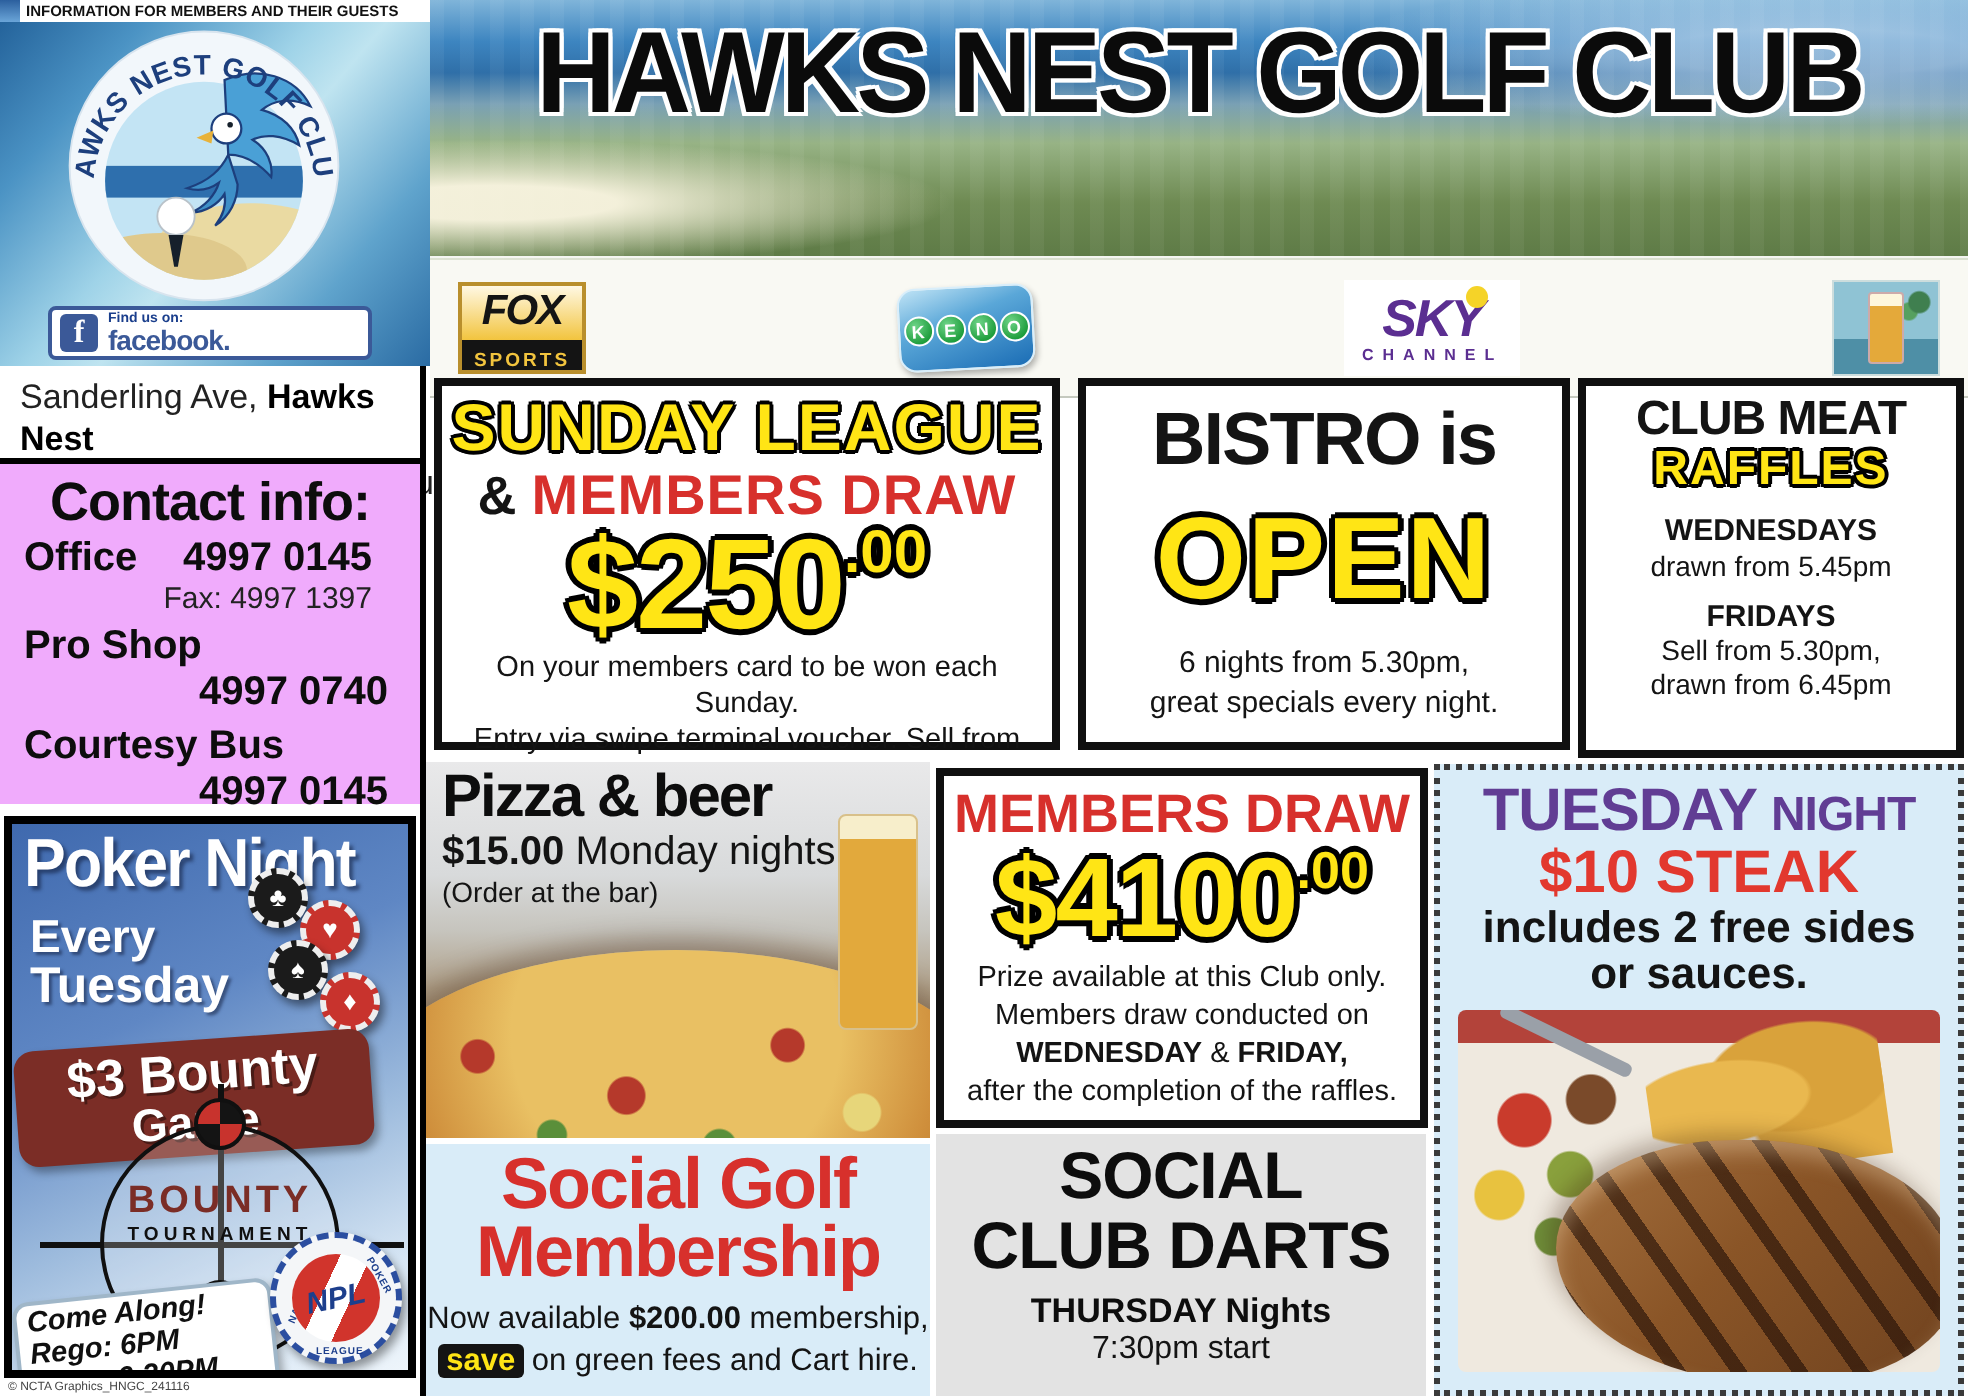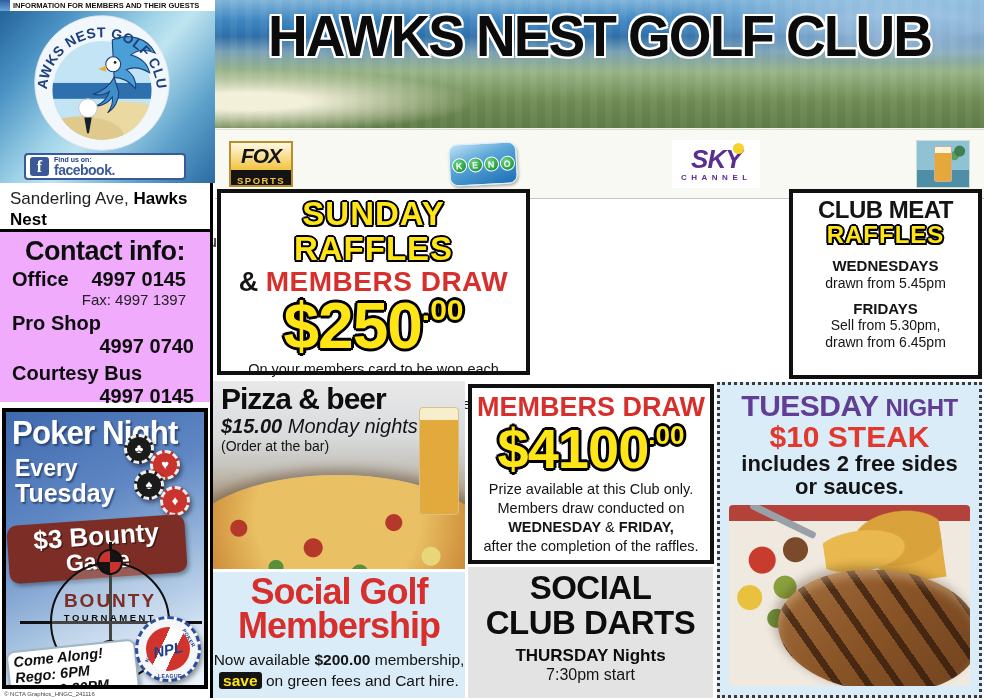--- a/index.html
+++ b/index.html
@@ -124,21 +124,21 @@
       radial-gradient(circle at 42% 52%,#b5392b 0 9px,transparent 10px),
       radial-gradient(circle at 68% 34%,#b5392b 0 8px,transparent 9px),
       radial-gradient(circle at 30% 66%,#5a8f3a 0 7px,transparent 8px),
       radial-gradient(circle at 57% 70%,#5a8f3a 0 8px,transparent 9px),
       radial-gradient(circle at 80% 58%,#e7d67a 0 9px,transparent 10px),
       radial-gradient(circle at 50% 30%,#e9c063 0 45%,#cf8f3c 72%,#a8681f 100%);
     box-shadow:0 -6px 12px rgba(60,30,5,.35);}
   .pz-beer{position:absolute;right:6px;top:26px;width:40px;height:108px;background:linear-gradient(180deg,#f7eecb 0 11%,#e2a93c 11%);border-radius:4px;border:1px solid #d8c08a;}
   .pz-txt{position:relative;z-index:3;padding:2px 8px;}
   .pz-title{font-size:30px;font-weight:900;color:#0d0d0d;letter-spacing:-1px;line-height:1.05;}
-  .pz-l2{font-size:20px;color:#141414;line-height:1.15;font-style:italic;}
+  .pz-l2{font-size:20px;color:#141414;line-height:1.15;}
   .pz-l2 .b{font-weight:800;}
   .pz-note{font-size:14px;color:#141414;}
 
   .members{left:468px;top:384px;width:246px;height:180px;padding-top:6px;}
   .md-title{font-size:27px;font-weight:900;color:#d7302c;letter-spacing:0;line-height:1;}
   .md-amt{font-size:56px;font-weight:900;line-height:1;letter-spacing:-1px;}
   .md-body{font-size:14.5px;color:#141414;line-height:1.3;margin-top:3px;}
   .md-body .b{font-weight:800;}
 
   .tuesday{left:717px;top:382px;width:265px;height:316px;background:#d9ecf8;border:3px dotted #3a3a3a;padding-top:5px;}
@@ -303,34 +303,42 @@
       <div class="sky-top">SKY</div>
       <div class="sky-ball"></div>
       <div class="sky-bot">CHANNEL</div>
     </div>
     <div class="beerpic">
       <div class="beer-glass"></div>
     </div>
   </div>
 
   <div class="bx bdr sunday">
-    <div class="su-title yel-out">SUNDAY RAFFLES</div>
+    <div class="su-title yel-out">SUNDAY LEAGUE</div>
     <div class="su-sub">
       <span class="su-amp">&amp; </span><span class="su-md">MEMBERS DRAW</span>
     </div>
     <div class="su-amt yel-out-big">
       <span>$250</span><span class="sup-c">.00</span>
     </div>
     <div class="su-body">
       <div>On your members card to be won each Sunday.</div>
       <div>Entry via swipe terminal voucher. Sell from 5.00pm,</div>
       <div>Drawn from 5.45pm.</div>
     </div>
   </div>
 
+  <div class="bx bdr bistro">
+    <div class="bi-1">BISTRO is</div>
+    <div class="bi-open yel-out-big">OPEN</div>
+    <div class="bi-body">
+      <div>6 nights from 5.30pm,</div>
+      <div>great specials every night.</div>
+    </div>
+  </div>
 
   <div class="bx bdr meat">
     <div class="mt-1">CLUB MEAT</div>
     <div class="mt-2 yel-out">RAFFLES</div>
     <div class="mt-day">WEDNESDAYS</div>
     <div class="mt-line">drawn from 5.45pm</div>
     <div class="mt-day">FRIDAYS</div>
     <div class="mt-line">Sell from 5.30pm,</div>
     <div class="mt-line">drawn from 6.45pm</div>
   </div>

